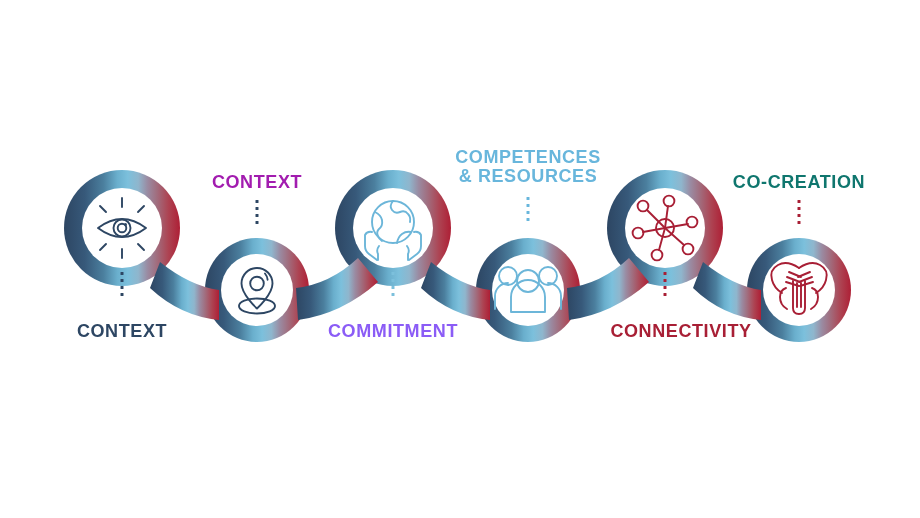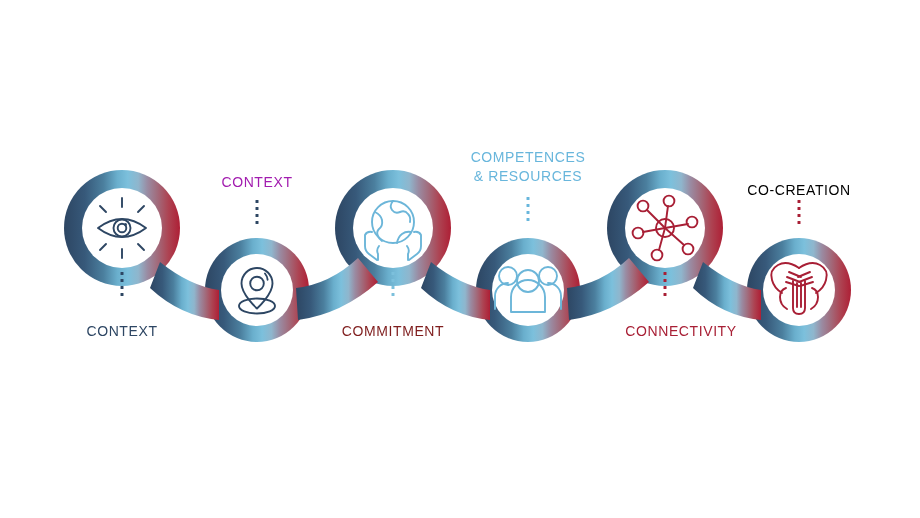--- a/index.html
+++ b/index.html
@@ -5,22 +5,22 @@
   html,body{margin:0;padding:0;}
   body{
     width:920px;height:518px;background:#ffffff;
     font-family:"Liberation Sans",sans-serif;
     overflow:hidden;position:relative;
   }
   #stage{position:absolute;inset:0;}
   svg.chain{position:absolute;left:0;top:0;width:920px;height:518px;}
   .label{
     position:absolute;
-    font-weight:400;
-    font-size:14px;
+    font-weight:700;
+    font-size:18px;
     letter-spacing:0.6px;
     line-height:19px;
     text-align:center;
     white-space:pre;
     transform:translateX(-50%);
     user-select:none;
   }
   .dots{position:absolute;transform:translateX(-50%);display:flex;flex-direction:column;align-items:center;gap:4px;}
   .dots i{display:block;width:3px;height:3px;border-radius:0.5px;}
 </style>
@@ -133,25 +133,25 @@
       <path d="M 810 272 l -12 5 M 812 277 l -13 5 M 813 282 l -13 4"></path>
       <path d="M 793 281 l 0 27 q 0 6 6 6 q 6 0 6 -6 l 0 -27"></path>
       <path d="M 797 283 l 0 24 M 801 283 l 0 24"></path>
       <path d="M 786 288 q -6 2 -6 9 q 0 8 7 12"></path>
       <path d="M 812 288 q 6 2 6 9 q 0 8 -7 12"></path>
     </g>
   </svg>
 
   <div class="label" style="left:122px;top:322px;color:#2d4663;">CONTEXT</div>
   <div class="label" style="left:257px;top:173px;color:#a21caf;">CONTEXT</div>
-  <div class="label" style="left:393px;top:322px;color:#7f1d1d;">COMMITMENT</div>
+  <div class="label" style="left:393px;top:322px;color:#8b5cf6;">COMMITMENT</div>
   <div class="label" style="left:528px;top:148px;color:#68b6dc;">COMPETENCES
 &amp; RESOURCES</div>
   <div class="label" style="left:665px;top:322px;color:#a81f35;margin-left:16px;">CONNECTIVITY</div>
-  <div class="label" style="left:799px;top:173px;color:#000000;margin-top:8px;">CO-CREATION</div>
+  <div class="label" style="left:799px;top:173px;color:#0f766e;">CO-CREATION</div>
 
   <div class="dots" style="left:122px;top:272px;">
     <i style="background:#2d4663"></i>
       <i style="background:#2d4663"></i>
       <i style="background:#2d4663"></i>
       <i style="background:#2d4663"></i>
   </div>
   <div class="dots" style="left:257px;top:200px;">
     <i style="background:#2d4663"></i>
       <i style="background:#2d4663"></i>

